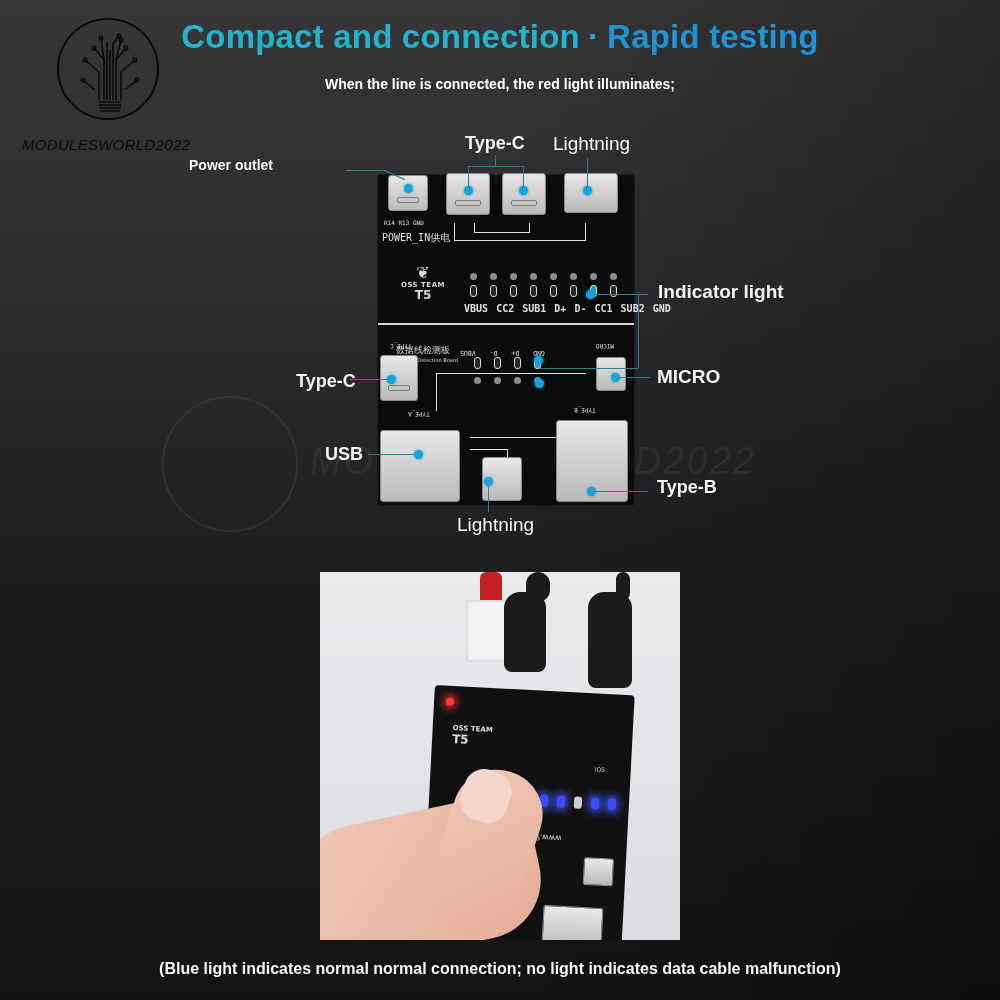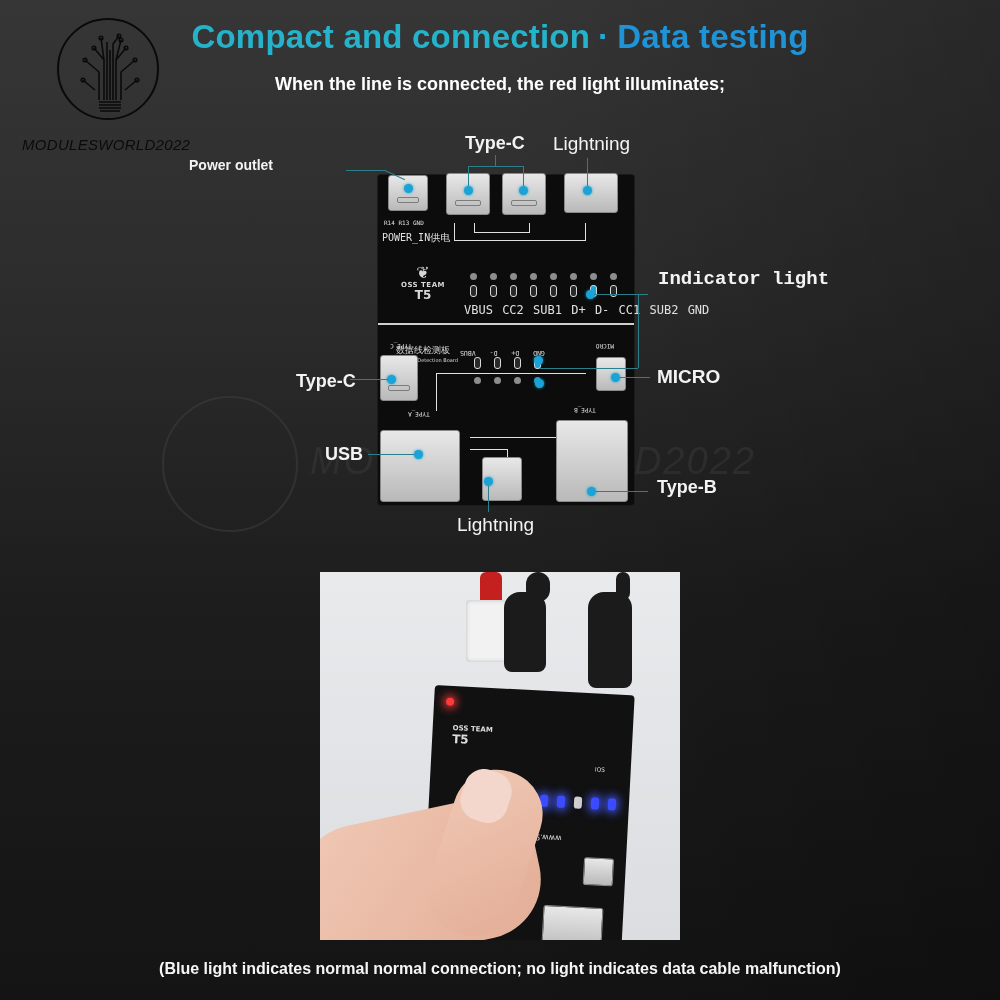--- a/index.html
+++ b/index.html
@@ -32,21 +32,21 @@
   .title {
     position: absolute; top: 18px; left: 0; width: 1000px; text-align: center;
     font-family: "Liberation Sans", sans-serif; font-weight: bold; font-size: 33px;
     letter-spacing: 0.2px;
   }
   .title .p1 { color: #25b3cc; }
   .title .sep { color: #25a5d8; padding: 0 8px; }
   .title .p2 { color: #1f93d6; }
   .subtitle {
     position: absolute; top: 72px; left: 0; width: 1000px; text-align: center;
-    font-family: "Liberation Sans", sans-serif; font-weight: bold; font-size: 18px;
+    font-family: "Liberation Sans", sans-serif; font-weight: bold; font-size: 14px;
     line-height: 25px; color: #ffffff;
   }
 
   
   .label {
     position: absolute; font-family: "Liberation Sans", sans-serif;
     color: #f3f3f3; font-size: 19px; white-space: nowrap;
   }
   .label.b { font-weight: bold; }
   .line {
@@ -142,21 +142,21 @@
       <circle cx="42" cy="18" r="1.8"></circle>
         <circle cx="62" cy="20" r="1.8"></circle>
         <circle cx="60" cy="16" r="1.8"></circle>
       <path d="M40 82 H62 M40 85 H62 M40 88 H62 M41 91 H61"></path>
     </g>
   </svg>
 </div>
 <div class="logo-text">MODULESWORLD2022</div>
 
 <div class="title">
-  <span class="p1">Compact and connection</span><span class="sep">·</span><span class="p2">Data testing</span>
+  <span class="p1">Compact and connection</span><span class="sep">·</span><span class="p2">Rapid testing</span>
 </div>
 <div class="subtitle">
   <div>When the line is connected, the red light illuminates;</div>
 </div>
 
 <div class="board">
 
   <div class="port typec-inner" style="left:10px;top:0;width:40px;height:36px;"></div>
   <div class="port typec-inner" style="left:68px;top:-2px;width:44px;height:42px;"></div>
   <div class="port typec-inner" style="left:124px;top:-2px;width:44px;height:42px;"></div>
@@ -189,21 +189,21 @@
       <div class="pad" style="left: 152px; top: 110px;"></div>
       <div class="led" style="left: 172px; top: 98px;"></div>
       <div class="pad" style="left: 172px; top: 110px;"></div>
       <div class="led" style="left: 192px; top: 98px;"></div>
       <div class="pad" style="left: 192px; top: 110px;"></div>
       <div class="led" style="left: 212px; top: 98px;"></div>
       <div class="pad" style="left: 212px; top: 110px; background: rgb(26, 163, 212);"></div>
       <div class="led" style="left: 232px; top: 98px;"></div>
       <div class="pad" style="left: 232px; top: 110px;"></div>
     </div>
-  <div class="silk" style="left:86px;top:128px;font-size:12px;word-spacing:2px;">
+  <div class="silk" style="left:86px;top:128px;font-size:10px;word-spacing:2px;font-weight:bold;">
     <span>VBUS</span> <span>CC2</span> <span>SUB1</span> <span>D+</span> <span>D-</span> <span>CC1</span> <span>SUB2</span> <span>GND</span>
   </div>
 
   <div class="board-divider" style="top:148px;"></div>
 
   <div class="silk flip" style="left:12px;top:168px;">TYPE_C</div>
   <div class="port typec-inner" style="left:2px;top:180px;width:38px;height:46px;"></div>
 
   <div class="silk flip" style="left:82px;top:174px;font-size:6.5px;word-spacing:10px;">
     <span>GND</span> <span>D+</span> <span>D-</span> <span>VBUS</span>
@@ -247,21 +247,21 @@
 <div class="vline" style="left:495px;top:155px;height:11px;"></div>
 <div class="label b" style="left:465px;top:133px;font-size:18px;">Type-C</div>
 
 <div class="dot" style="left:583px;top:186px;"></div>
 <div class="vline" style="left:587px;top:158px;height:28px;"></div>
 <div class="label" style="left:553px;top:133px;font-size:19px;">Lightning</div>
 
 <div class="dot" style="left:586px;top:290px;"></div>
 <div class="line" style="left:594px;top:294px;width:54px;"></div>
 <div class="vline" style="left:638px;top:294px;height:74px;"></div>
-<div class="label b" style="left:658px;top:268px;font-family:Liberation Mono, monospace;">Indicator light</div>
+<div class="label b" style="left:658px;top:281px;">Indicator light</div>
 
 <div class="dot" style="left:534px;top:356px;"></div>
 <div class="dot" style="left:535px;top:379px;"></div>
 <div class="line" style="left:540px;top:368px;width:98px;"></div>
 
 <div class="dot" style="left:611px;top:373px;"></div>
 <div class="line" style="left:620px;top:377px;width:30px;"></div>
 <div class="label b" style="left:657px;top:366px;">MICRO</div>
 
 <div class="dot" style="left:387px;top:375px;"></div>

